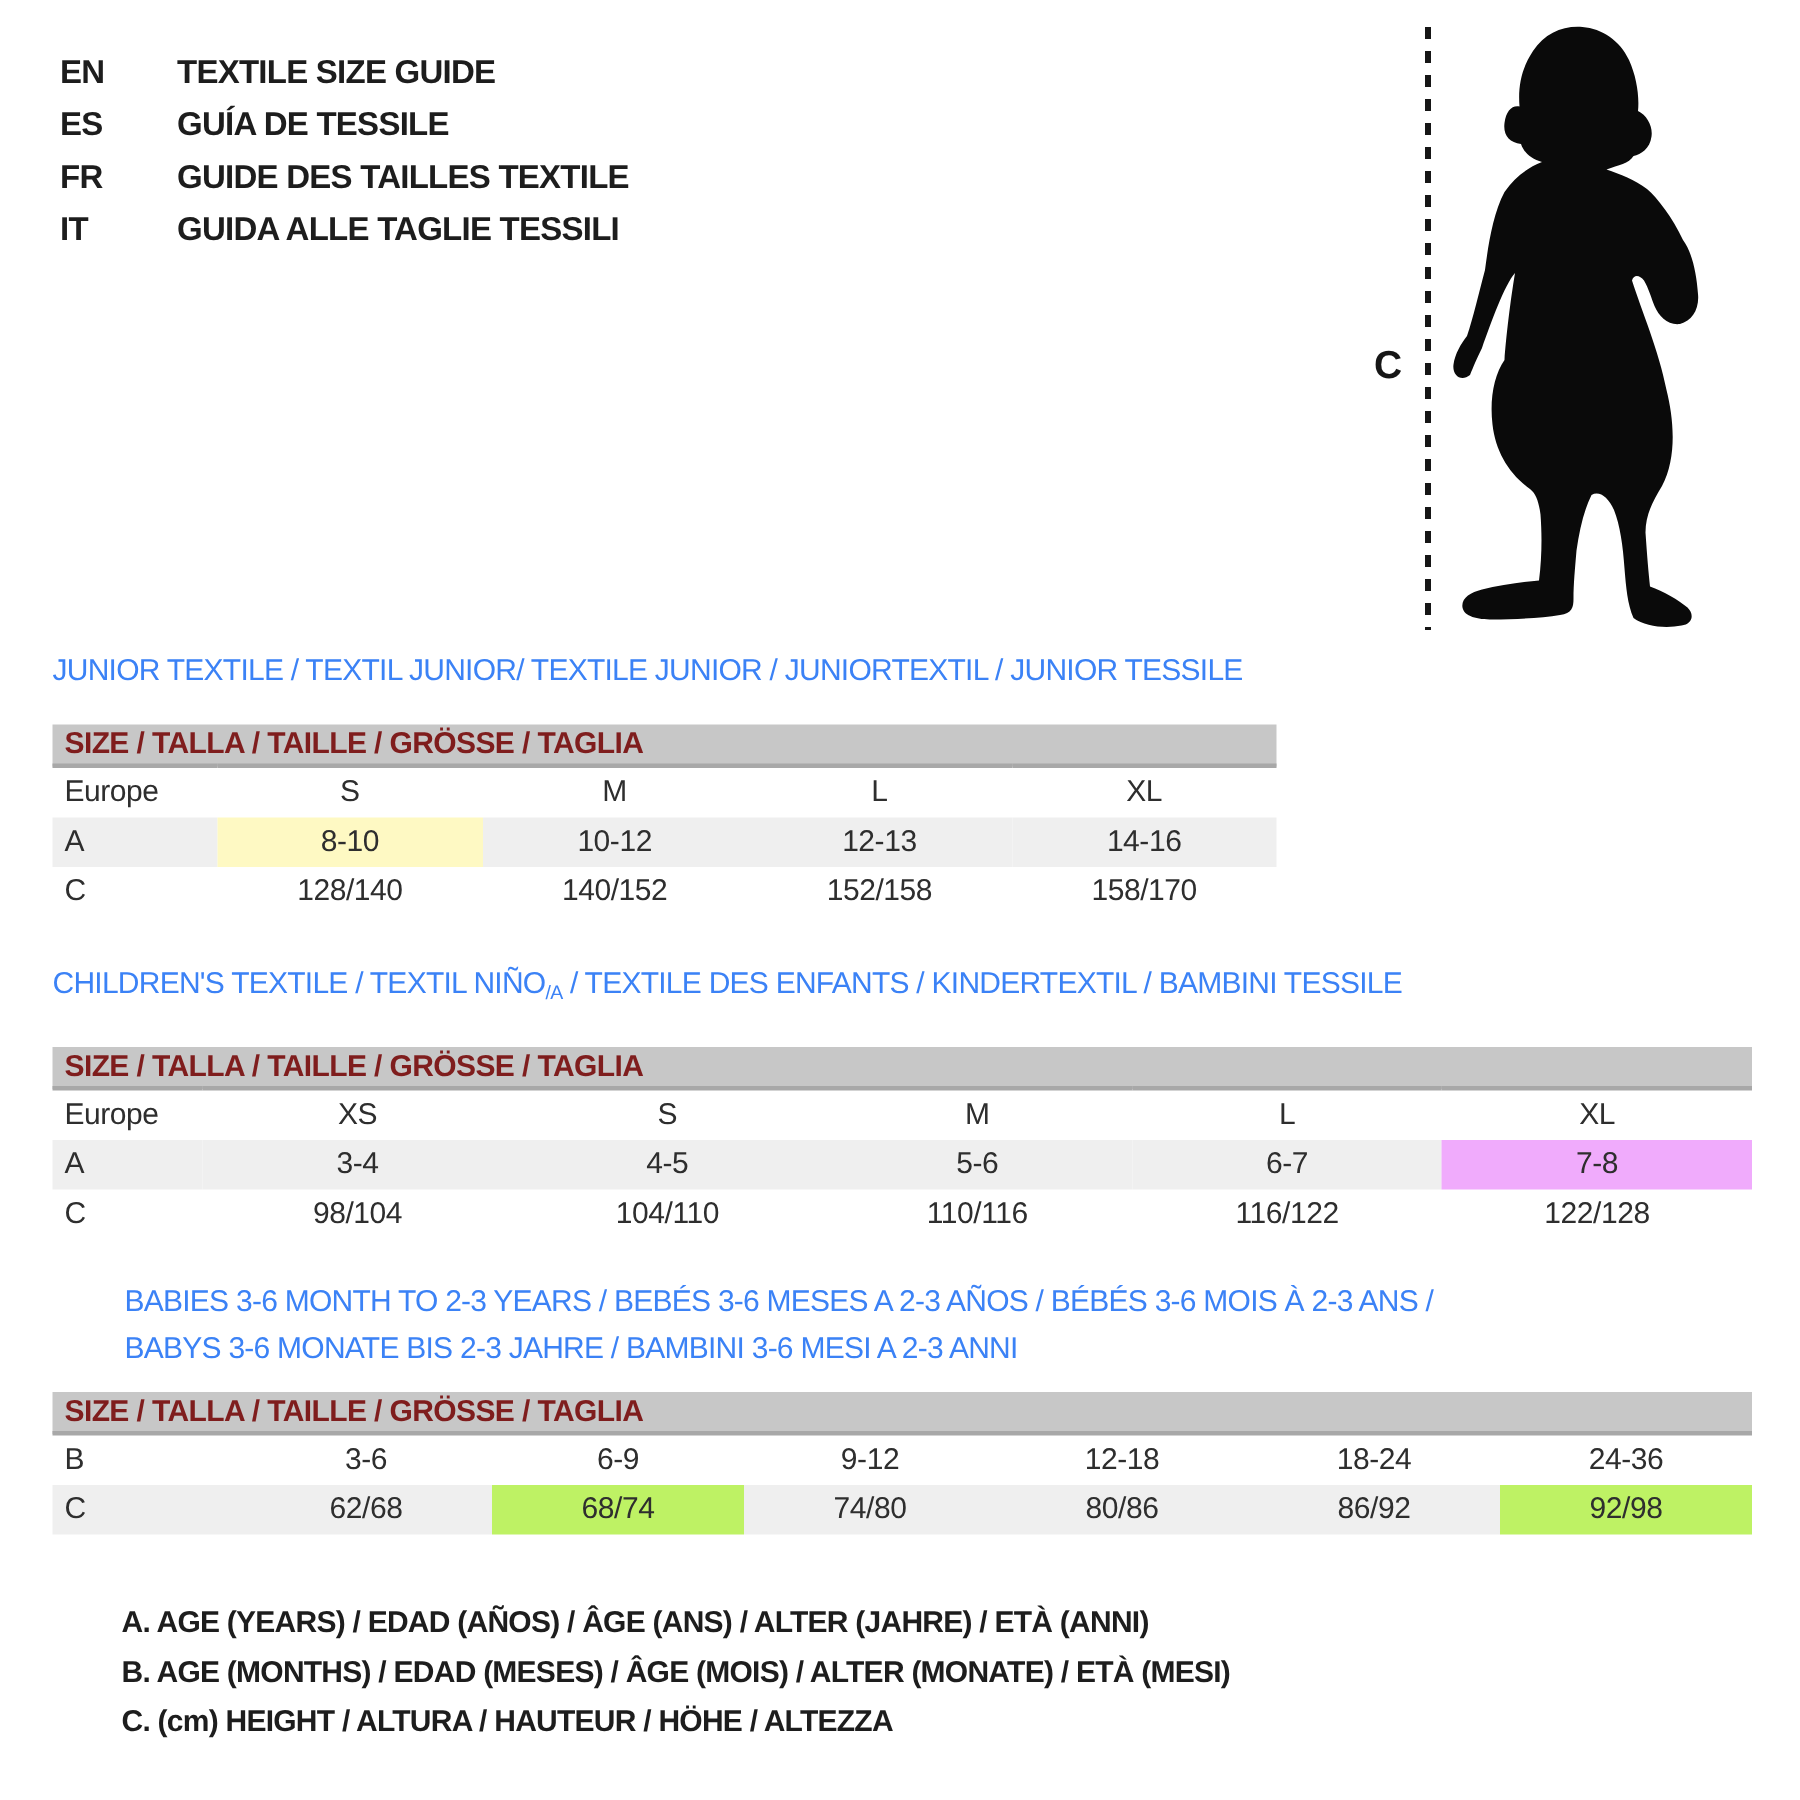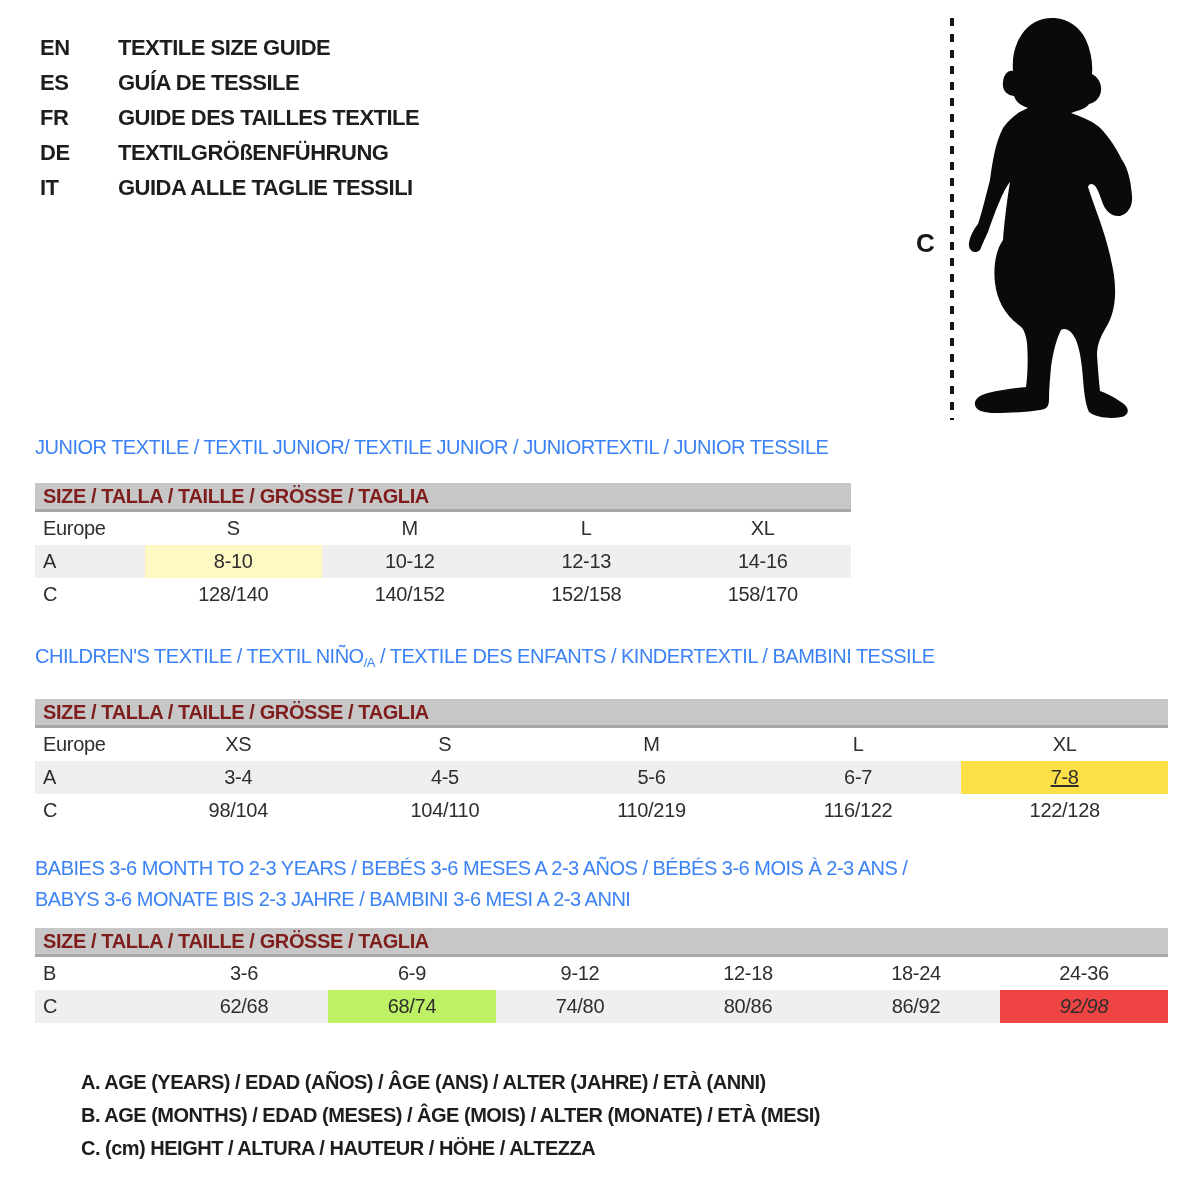--- a/index.html
+++ b/index.html
@@ -20,21 +20,21 @@
   .figure{left:900px;top:10px;width:300px;height:420px;}
 
   
   .sec-title{font-size:20px;font-weight:400;letter-spacing:-0.5px;white-space:nowrap;color:#3b82f6;line-height:22px;}
   .sec-title .sub{font-size:13px;vertical-align:-4px;}
   .s1{left:35px;top:436px;width:816px;}
   .s2{left:35px;top:645px;width:1133px;}
   .s3{left:35px;top:853px;width:1133px;}
   .s1 .sec-title,.s2 .sec-title{margin-bottom:25px;}
   .s3 .titles{margin-bottom:13px;}
-  .s3 .titles .sec-title{line-height:31px;}
+  .s3 .titles .sec-title{line-height:31px;margin-left:48px;}
 
   table.size-table{border-collapse:collapse;table-layout:fixed;width:100%;}
   table.size-table td{
     font-size:20px;letter-spacing:-0.3px;color:#2e2e2e;height:33px;
     text-align:center;padding:0;vertical-align:middle;white-space:nowrap;
   }
   table.size-table td.lbl{text-align:left;padding-left:8px;}
   tr.band td{
     background:#c7c7c7;border-bottom:3px solid #a8a8a8;
     font-weight:700;color:#7f1d1d;text-align:left;padding-left:8px;height:26px;
@@ -56,24 +56,20 @@
       <span class="lang-code">EN</span>
       <span class="lang-title">TEXTILE SIZE GUIDE</span>
     </div>
     <div class="lang-row">
       <span class="lang-code">ES</span>
       <span class="lang-title">GUÍA DE TESSILE</span>
     </div>
     <div class="lang-row">
       <span class="lang-code">FR</span>
       <span class="lang-title">GUIDE DES TAILLES TEXTILE</span>
-    </div>
-    <div class="lang-row">
-      <span class="lang-code">DE</span>
-      <span class="lang-title">TEXTILGRÖßENFÜHRUNG</span>
     </div>
     <div class="lang-row">
       <span class="lang-code">IT</span>
       <span class="lang-title">GUIDA ALLE TAGLIE TESSILI</span>
     </div>
   </div>
 
   <div class="abs figure">
     <svg width="300" height="420" viewBox="0 0 300 420" xmlns="http://www.w3.org/2000/svg">
       <line x1="52" y1="8" x2="52" y2="410" stroke="#161616" stroke-width="4" stroke-dasharray="8 8"></line>
@@ -166,27 +162,27 @@
         <td>M</td>
         <td>L</td>
         <td>XL</td>
       </tr>
       <tr class="alt">
         <td class="lbl" style="background: rgb(239, 239, 239);">A</td>
         <td style="background: rgb(239, 239, 239);">3-4</td>
         <td style="background: rgb(239, 239, 239);">4-5</td>
         <td style="background: rgb(239, 239, 239);">5-6</td>
         <td style="background: rgb(239, 239, 239);">6-7</td>
-        <td style="background: #fde047; text-decoration: underline;">7-8</td>
+        <td style="background: #f0abfc;">7-8</td>
       </tr>
       <tr>
         <td class="lbl">C</td>
         <td>98/104</td>
         <td>104/110</td>
-        <td>110/219</td>
+        <td>110/116</td>
         <td>116/122</td>
         <td>122/128</td>
       </tr>
     </tbody>
       </table>
   </div>
 
   <div class="abs s3">
     <div class="titles">
       <div class="sec-title">BABIES 3-6 MONTH TO 2-3 YEARS / BEBÉS 3-6 MESES A 2-3 AÑOS / BÉBÉS 3-6 MOIS À 2-3 ANS /</div>
@@ -215,21 +211,21 @@
         <td>18-24</td>
         <td>24-36</td>
       </tr>
       <tr class="alt">
         <td class="lbl" style="background: rgb(239, 239, 239);">C</td>
         <td style="background: rgb(239, 239, 239);">62/68</td>
         <td style="background: #bef264;">68/74</td>
         <td style="background: rgb(239, 239, 239);">74/80</td>
         <td style="background: rgb(239, 239, 239);">80/86</td>
         <td style="background: rgb(239, 239, 239);">86/92</td>
-        <td style="background: #ef4444; font-style: italic;">92/98</td>
+        <td style="background: #bef264;">92/98</td>
       </tr>
     </tbody>
       </table>
   </div>
 
   <div class="abs legend">
     <div class="legend-line">A. AGE (YEARS) / EDAD (AÑOS) / ÂGE (ANS) / ALTER (JAHRE) / ETÀ (ANNI)</div>
     <div class="legend-line">B. AGE (MONTHS) / EDAD (MESES) / ÂGE (MOIS) / ALTER (MONATE) / ETÀ (MESI)</div>
     <div class="legend-line">C. (cm) HEIGHT / ALTURA / HAUTEUR / HÖHE / ALTEZZA</div>
   </div>

